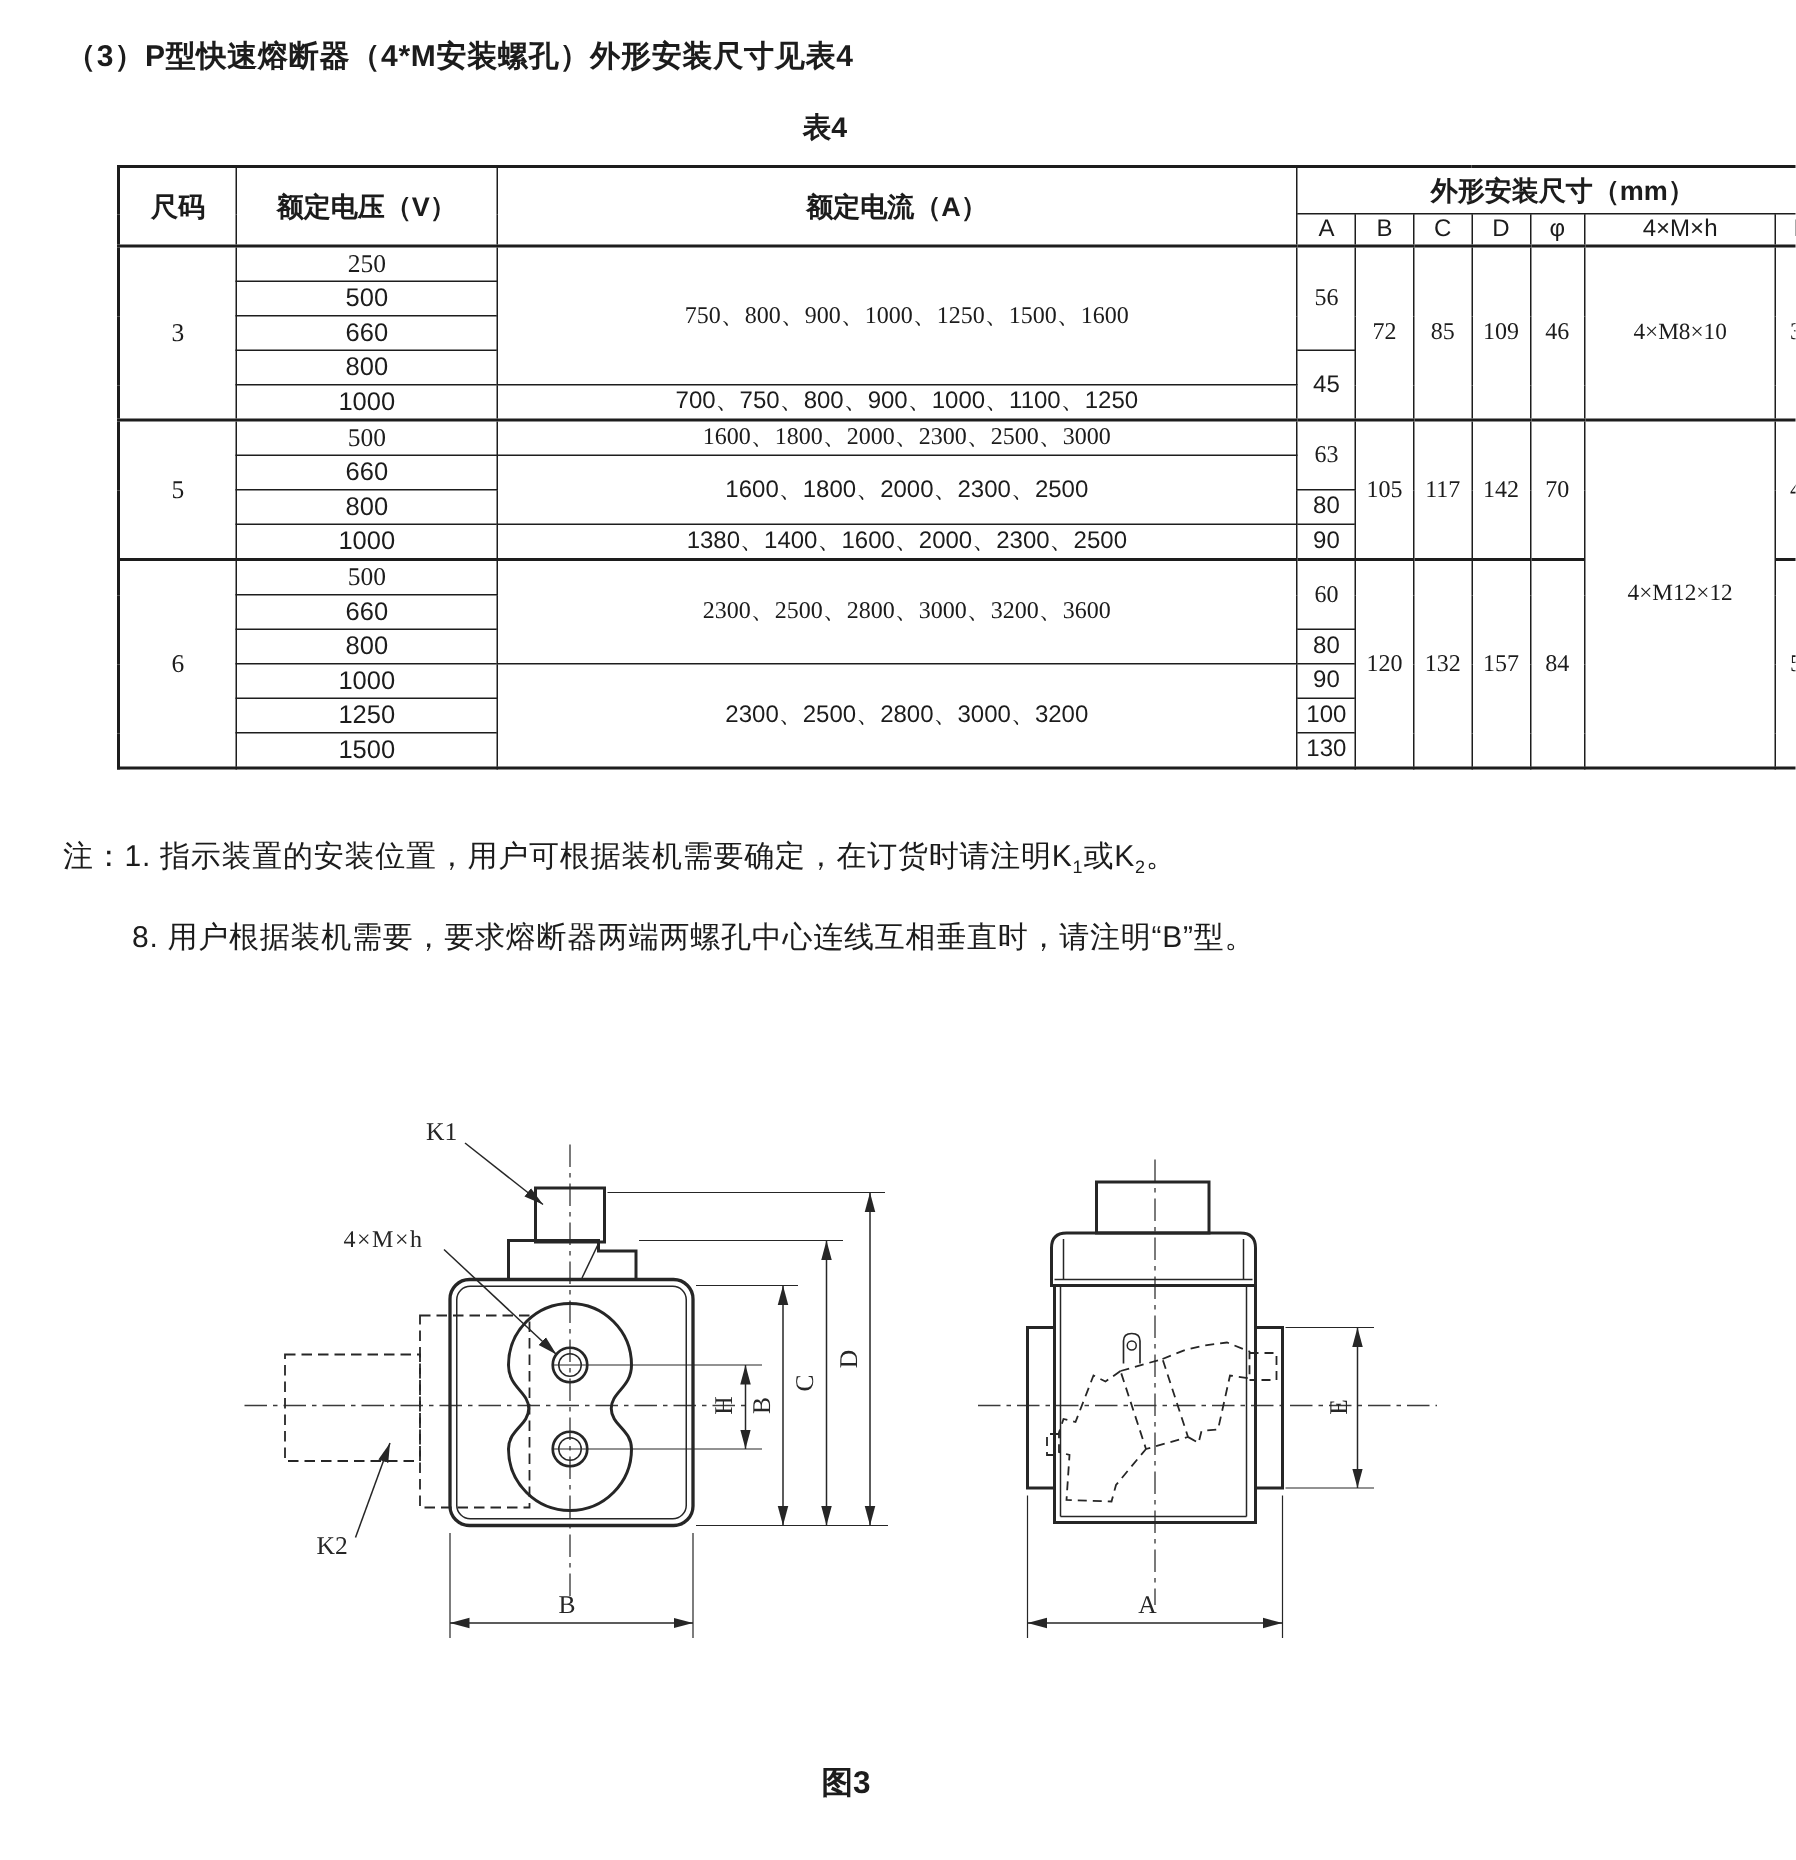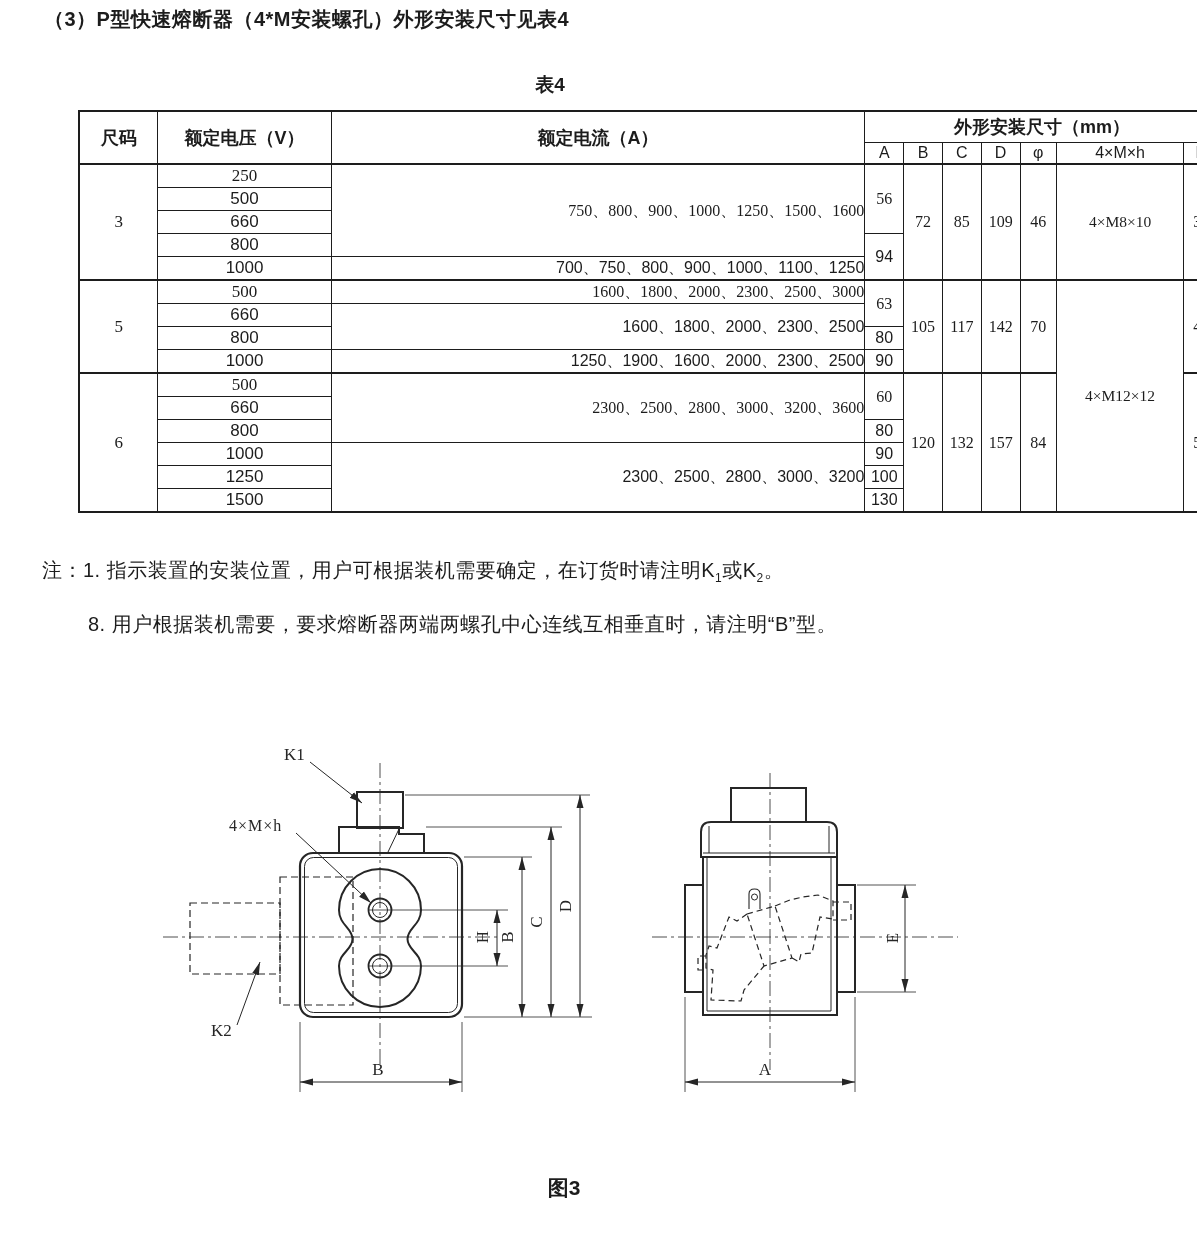--- a/index.html
+++ b/index.html
@@ -1,35 +1,35 @@
 <!DOCTYPE html>
 <html><head>
 <meta charset="utf-8">
 <style>
   html,body{margin:0;padding:0;}
   body{
     width:1197px;height:1240px;position:relative;background:#ffffff;
     font-family:"Liberation Sans",sans-serif;color:#1c1c1c;overflow:hidden;
   }
   .abs{position:absolute;}
-  .doc-title{left:44px;top:6px;font-size:20px;font-weight:600;letter-spacing:.5px;text-align:right;}
+  .doc-title{left:44px;top:24px;font-size:20px;font-weight:600;letter-spacing:.5px;text-align:right;}
   .tbl-caption{left:64px;top:72px;width:972px;text-align:center;font-size:19px;font-weight:600;}
   table.spec{
     position:absolute;left:78px;top:110px;width:1176px;
     border-collapse:collapse;table-layout:fixed;
     border:2px solid #1d1d1d;
   }
   table.spec td{
     border:1px solid #1d1d1d;text-align:center;vertical-align:middle;
     font-size:17px;padding:0;height:22px;line-height:20px;overflow:hidden;white-space:nowrap;
   }
   table.spec thead td{font-weight:600;font-size:18px;}
   table.spec thead tr.h1 td{height:30px;}
   table.spec thead tr.h2 td{height:20px;font-weight:400;font-size:16px;}
-  table.spec td.cur{text-align:right;padding-left:13px;font-size:16px;}
+  table.spec td.cur{text-align:center;padding-left:13px;font-size:16px;}
   table.spec td.mxh{font-size:15.5px;}
   table.spec td.num{font-size:16px;}
   table.spec td.figcol{white-space:normal;word-break:break-all;line-height:19px;font-size:17px;}
   table.spec tr.grp td{border-top:2px solid #1d1d1d;font-family:Liberation Serif, serif;}
   .note{font-size:20px;letter-spacing:.5px;}
   .note sub{font-size:12px;}
   #note1{left:42px;top:557px;}
   #note2{left:88px;top:611px;}
   .fig-caption{left:78px;top:1174px;width:972px;text-align:center;font-size:21px;font-weight:600;}
   svg text{font-family:"Liberation Serif","DejaVu Serif",serif;}
@@ -87,21 +87,21 @@
       <td rowspan="15" class="figcol">图3</td>
     </tr>
     <tr>
       <td>500</td>
     </tr>
     <tr>
       <td>660</td>
     </tr>
     <tr>
       <td>800</td>
-      <td rowspan="2" class="num">94</td>
+      <td rowspan="2" class="num">45</td>
     </tr>
     <tr>
       <td>1000</td>
       <td class="cur">700、750、800、900、1000、1100、1250</td>
     </tr>
     <tr class="grp">
       <td rowspan="4">5</td>
       <td>500</td>
       <td class="cur">1600、1800、2000、2300、2500、3000</td>
       <td rowspan="2" class="num">63</td>
@@ -115,21 +115,21 @@
     <tr>
       <td>660</td>
       <td rowspan="2" class="cur">1600、1800、2000、2300、2500</td>
     </tr>
     <tr>
       <td>800</td>
       <td class="num">80</td>
     </tr>
     <tr>
       <td>1000</td>
-      <td class="cur">1250、1900、1600、2000、2300、2500</td>
+      <td class="cur">1380、1400、1600、2000、2300、2500</td>
       <td class="num">90</td>
     </tr>
     <tr class="grp">
       <td rowspan="6">6</td>
       <td>500</td>
       <td rowspan="3" class="cur">2300、2500、2800、3000、3200、3600</td>
       <td rowspan="2" class="num">60</td>
       <td rowspan="6" class="num">120</td>
       <td rowspan="6" class="num">132</td>
       <td rowspan="6" class="num">157</td>

